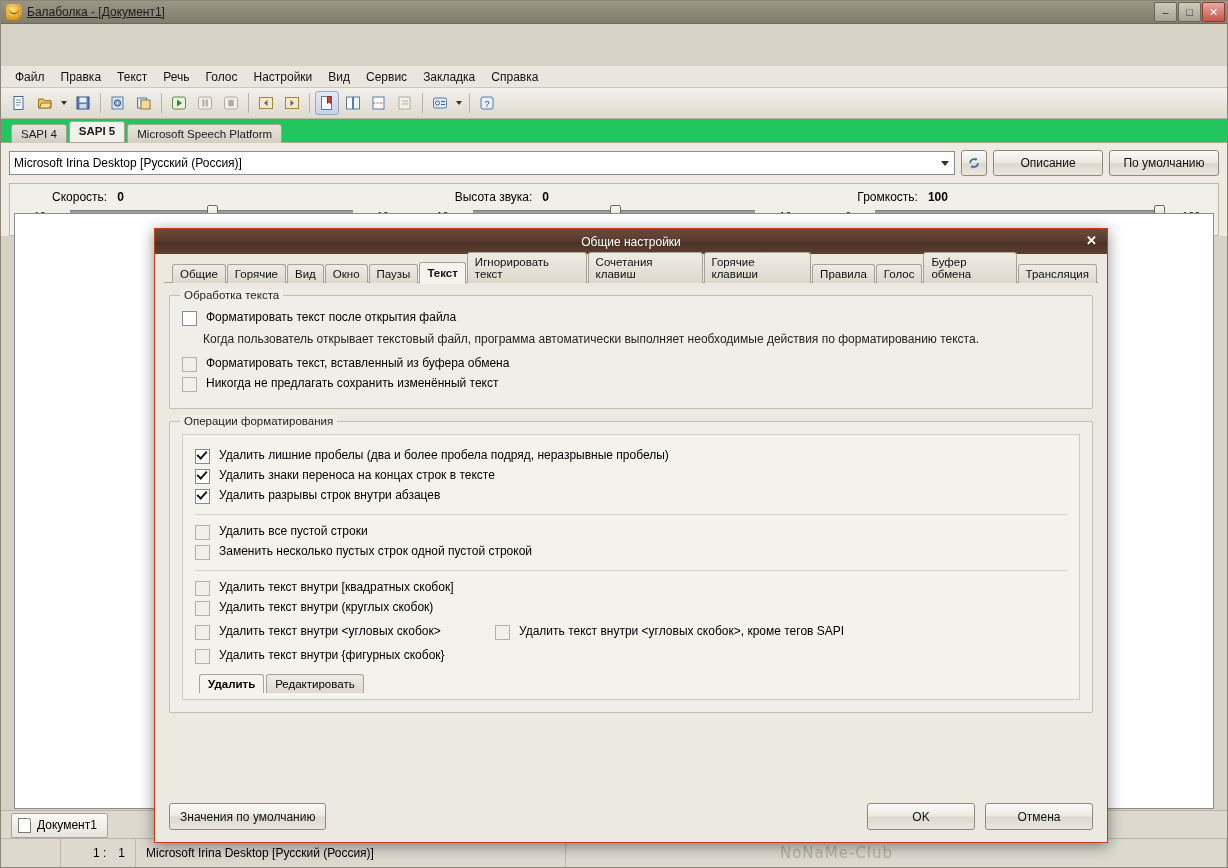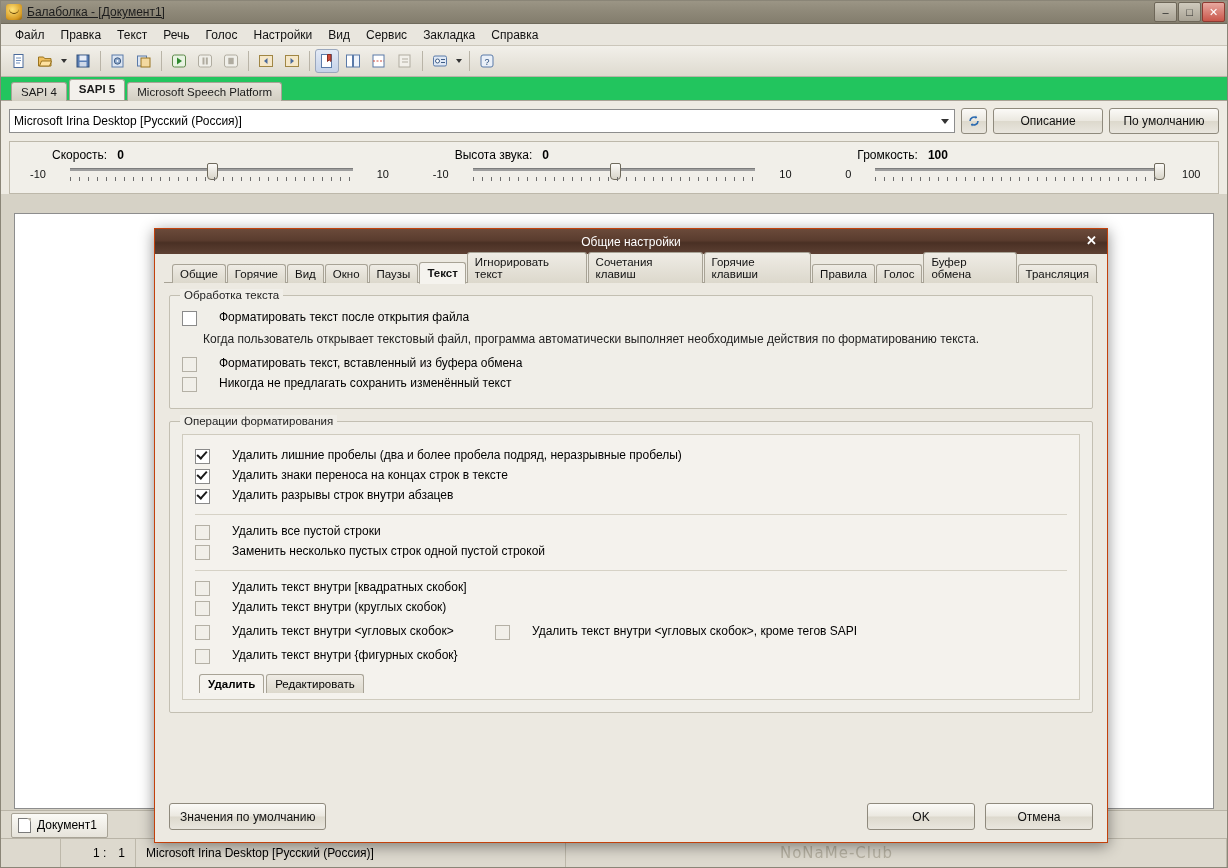--- a/index.html
+++ b/index.html
@@ -74,20 +74,21 @@
   }
 
   
   .menubar {
     height: 21px;
     background: #e9e6de;
     display: flex;
     align-items: center;
     padding-left: 6px;
     border-bottom: 1px solid #cbc6ba;
+    margin-top: 42px;
   }
   .menubar .mi {
     padding: 3px 8px;
     font-size: 12px;
     color: #111;
     white-space: nowrap;
   }
 
   
   .toolbar {
@@ -415,21 +416,21 @@
     top: -7px;
     left: 10px;
     background: #f0eee8;
     padding: 0 4px;
     font-size: 11.5px;
     color: #222;
   }
   .chkrow {
     display: flex;
     align-items: flex-start;
-    gap: 22px;
+    gap: 9px;
     margin: 4px 0;
     font-size: 12px;
   }
   .chk {
     width: 13px; height: 13px;
     border: 1px solid #8a8a8a;
     background: #fff;
     flex: none;
     position: relative;
     margin-top: 1px;

